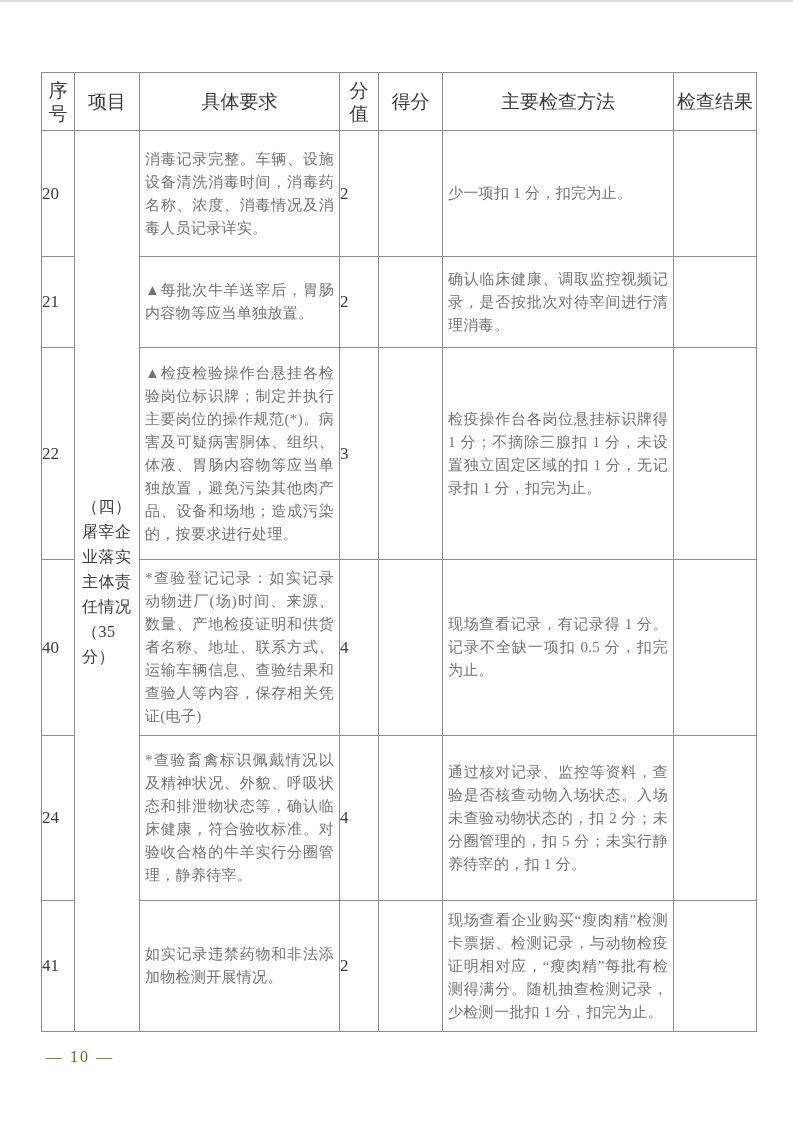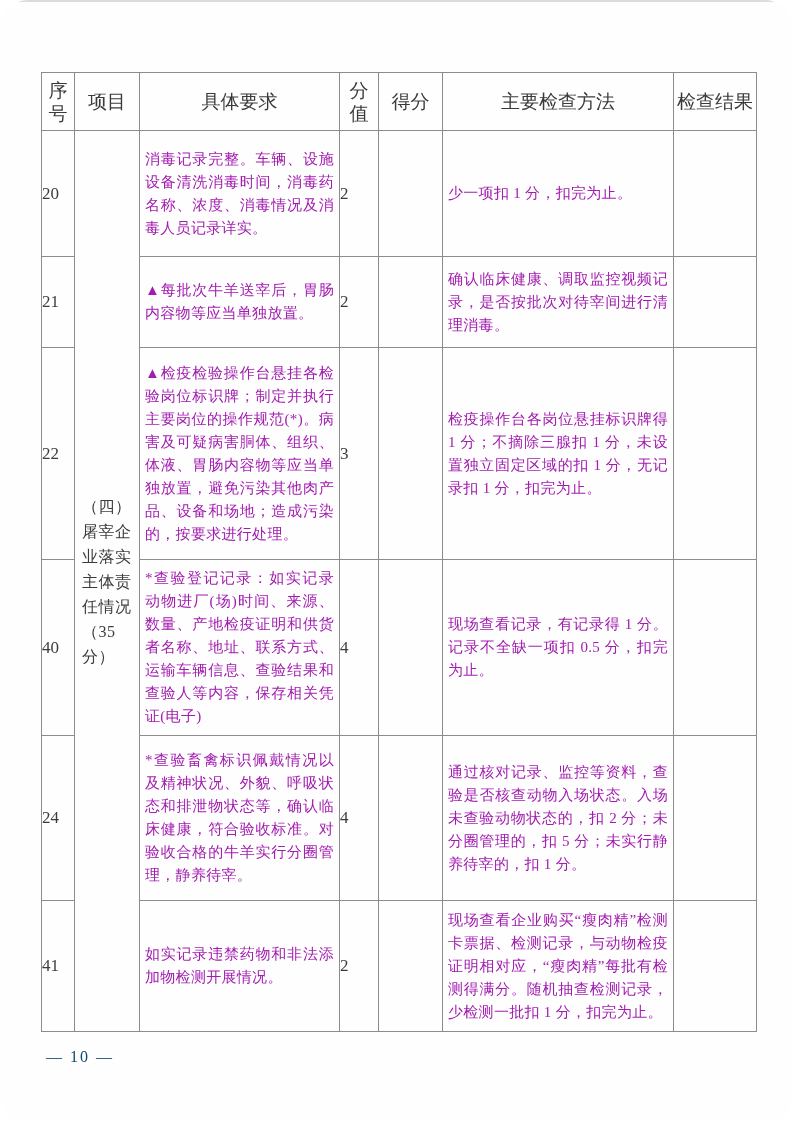--- a/index.html
+++ b/index.html
@@ -5,21 +5,20 @@
   * { margin: 0; padding: 0; box-sizing: border-box; }
   html, body { background: #ffffff; }
   .page {
     position: relative;
     width: 793px;
     height: 1122px;
     background: #fefefe;
     font-family: "Liberation Serif", "DejaVu Serif", serif;
     color: #3c3c3c;
     overflow: hidden;
-    border-radius: 28px;
   }
   .scan-edge {
     position: absolute;
     top: 0; left: 0;
     width: 100%; height: 2px;
     background: #dcdcdc;
   }
   table.checklist {
     position: absolute;
     left: 41px;
@@ -45,21 +44,21 @@
   td.c-no, td.c-score, td.c-got, td.c-result {
     text-align: left;
     font-size: 17px;
   }
   td.c-req, td.c-method { padding: 5px 5px; }
   .cell-text {
     font-size: 15px;
     line-height: 23px;
     text-align: justify;
     letter-spacing: 0.3px;
-    color: #a21caf;
+    color: #737373;
   }
   td.c-project { vertical-align: middle; }
   .vwrap {
     width: 50px;
     margin: 0 auto;
     font-size: 16px;
     line-height: 25px;
     letter-spacing: 0.5px;
     text-align: left;
     word-break: break-all;
@@ -70,21 +69,21 @@
   tr.r22 { height: 212px; }
   tr.r23 { height: 176px; }
   tr.r24 { height: 165px; }
   tr.r25 { height: 131px; }
   .page-footer {
     position: absolute;
     left: 46px;
     top: 1048px;
     font-size: 16px;
     letter-spacing: 2px;
-    color: #0c4a6e;
+    color: #4d7c0f;
   }
 </style>
 </head>
 <body>
 
 <div class="page">
   <div class="scan-edge"></div>
 
   <table class="checklist">
     <colgroup>

